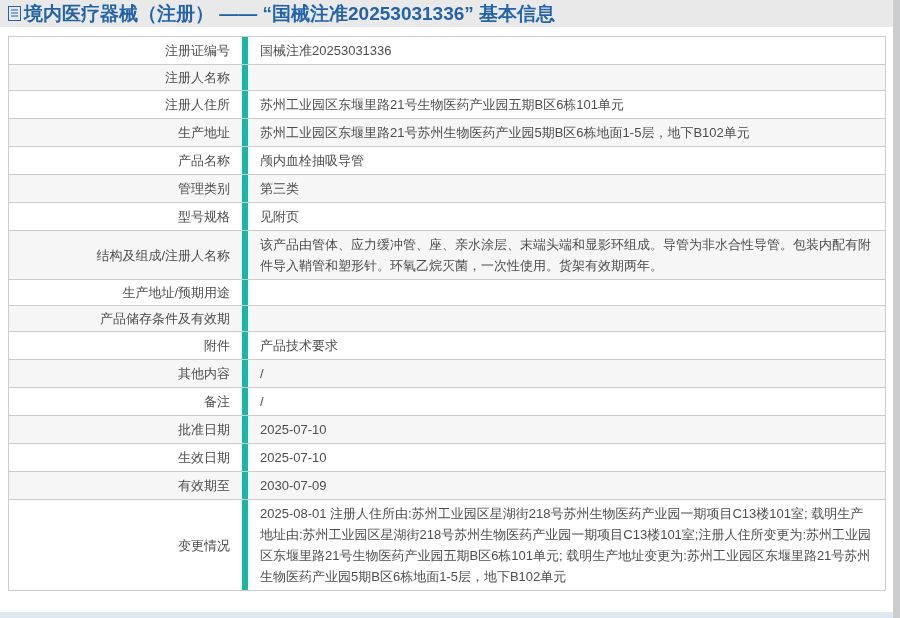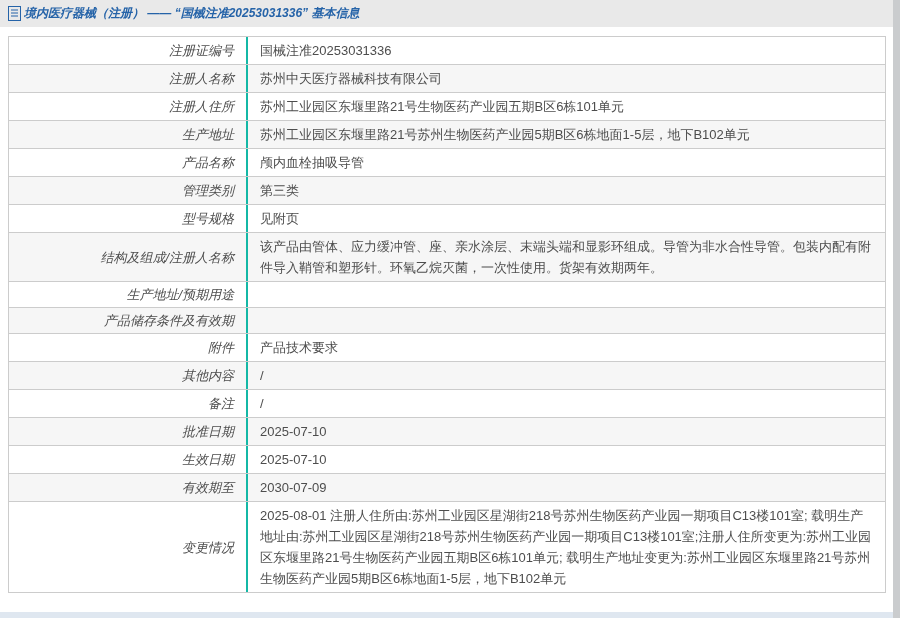--- a/index.html
+++ b/index.html
@@ -21,50 +21,48 @@
     background:#caccce;
   }
   .header-bar {
     width:893px; height:27px;
     background:#e9e9e9;
     display:flex; align-items:center;
     padding-left:8px;
   }
   .header-title {
     color:#2563a8;
-    font-size:12px;
+    font-size:19px;
     font-weight:600;
     display:flex; align-items:center; gap:3px;
     white-space:nowrap;
-    font-style:italic;
   }
   .doc-icon { width:13px; height:15px; flex:0 0 auto; }
   .info-table {
     margin:9px 0 0 8px;
     width:878px;
     border:1px solid #cccccc;
     font-size:13px;
     color:#4d4d4d;
   }
   .row {
     display:flex;
     background:#ffffff;
   }
   .row:nth-child(even) { background:#f6f6f6; }
   .row + .row { border-top:1px solid #cccccc; }
   .cell-label {
     width:239px; flex:0 0 239px;
     text-align:right;
     padding:3px 12px 3px 6px;
-    border-right:2px solid #14b8a6;
+    border-right:6px solid #14b8a6;
     line-height:19px;
     display:flex; align-items:center; justify-content:flex-end;
     min-height:24px;
     gap:2px;
-    font-style:italic;
   }
   .cell-value {
     flex:1;
     padding:3px 10px 3px 12px;
     line-height:21px;
     display:flex; align-items:flex-end;
     min-height:24px;
   }
   .cell-value .txt { display:block; }
 </style>
@@ -88,23 +86,20 @@
   <div class="info-table">
 
     <div class="row">
       <div class="cell-label">注册证编号</div>
       <div class="cell-value">
           <span class="txt">国械注准20253031336</span>
         </div>
     </div>
     <div class="row">
       <div class="cell-label">注册人名称</div>
-      <div class="cell-value">
-          <span class="txt">苏州中天医疗器械科技有限公司</span>
-        </div>
     </div>
     <div class="row">
       <div class="cell-label">注册人住所</div>
       <div class="cell-value">
           <span class="txt">苏州工业园区东堰里路21号生物医药产业园五期B区6栋101单元</span>
         </div>
     </div>
     <div class="row">
       <div class="cell-label">生产地址</div>
       <div class="cell-value">

